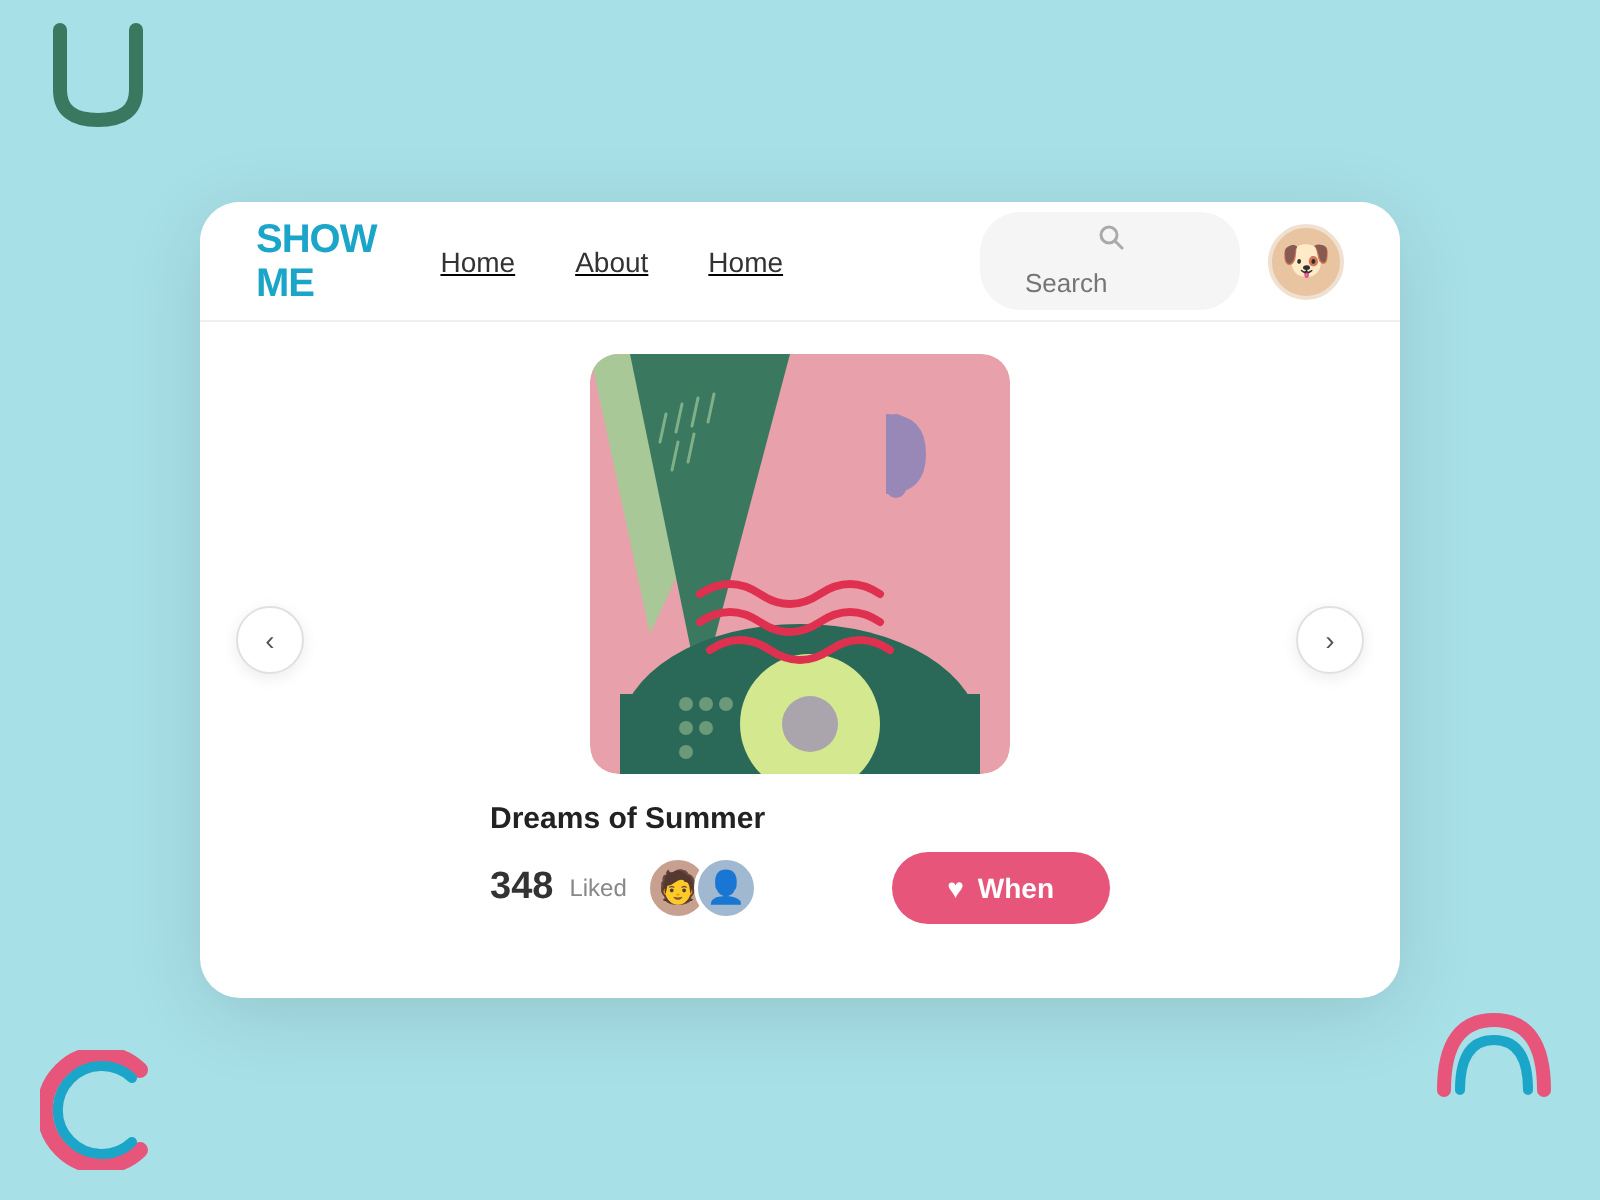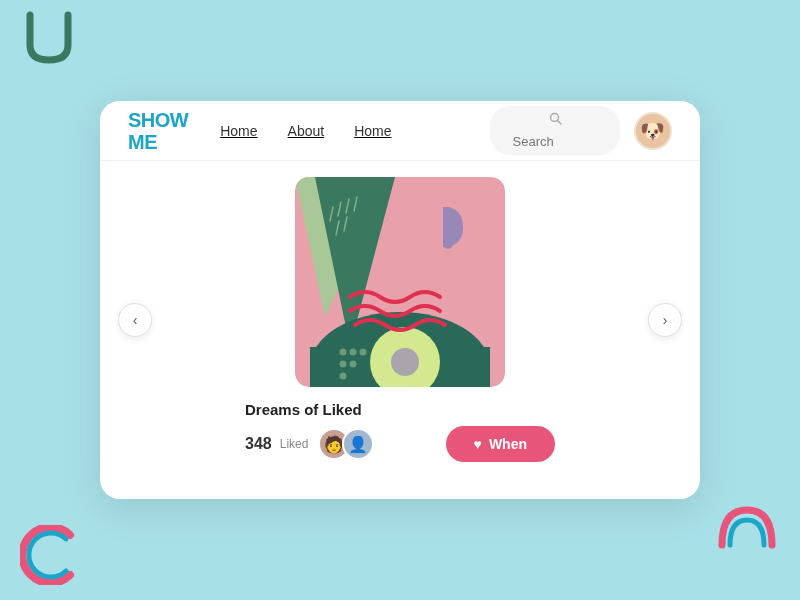--- a/index.html
+++ b/index.html
@@ -215,21 +215,21 @@
       justify-content: space-between;
     }
 
     .liked-section {
       display: flex;
       align-items: center;
       gap: 8px;
     }
 
     .liked-count {
-      font-size: 16px;
+      font-size: 19px;
       font-weight: 600;
       color: #333;
     }
 
     .liked-label {
       font-size: 12px;
       color: #888;
     }
 
     .liked-avatars {
@@ -363,21 +363,21 @@
           <line x1="38" y1="30" x2="35" y2="44" stroke="#80b088" stroke-width="1.5" stroke-linecap="round"></line>
           <line x1="46" y1="25" x2="43" y2="39" stroke="#80b088" stroke-width="1.5" stroke-linecap="round"></line>
           <line x1="54" y1="22" x2="51" y2="36" stroke="#80b088" stroke-width="1.5" stroke-linecap="round"></line>
           <line x1="62" y1="20" x2="59" y2="34" stroke="#80b088" stroke-width="1.5" stroke-linecap="round"></line>
           <line x1="44" y1="44" x2="41" y2="58" stroke="#80b088" stroke-width="1.5" stroke-linecap="round"></line>
           <line x1="52" y1="40" x2="49" y2="54" stroke="#80b088" stroke-width="1.5" stroke-linecap="round"></line>
         </svg>
       </div>
 
       <div class="post-info">
-        <div class="post-title">Dreams of Liked</div>
+        <div class="post-title">Dreams of Summer</div>
 
         <div class="post-footer">
           <div class="liked-section">
             <span class="liked-count">348</span>
             <span class="liked-label">Liked</span>
             <div class="liked-avatars">
               <div class="liked-avatar" style="background:#c8a090;">🧑</div>
               <div class="liked-avatar" style="background:#a0b8d0;">👤</div>
             </div>
           </div>

